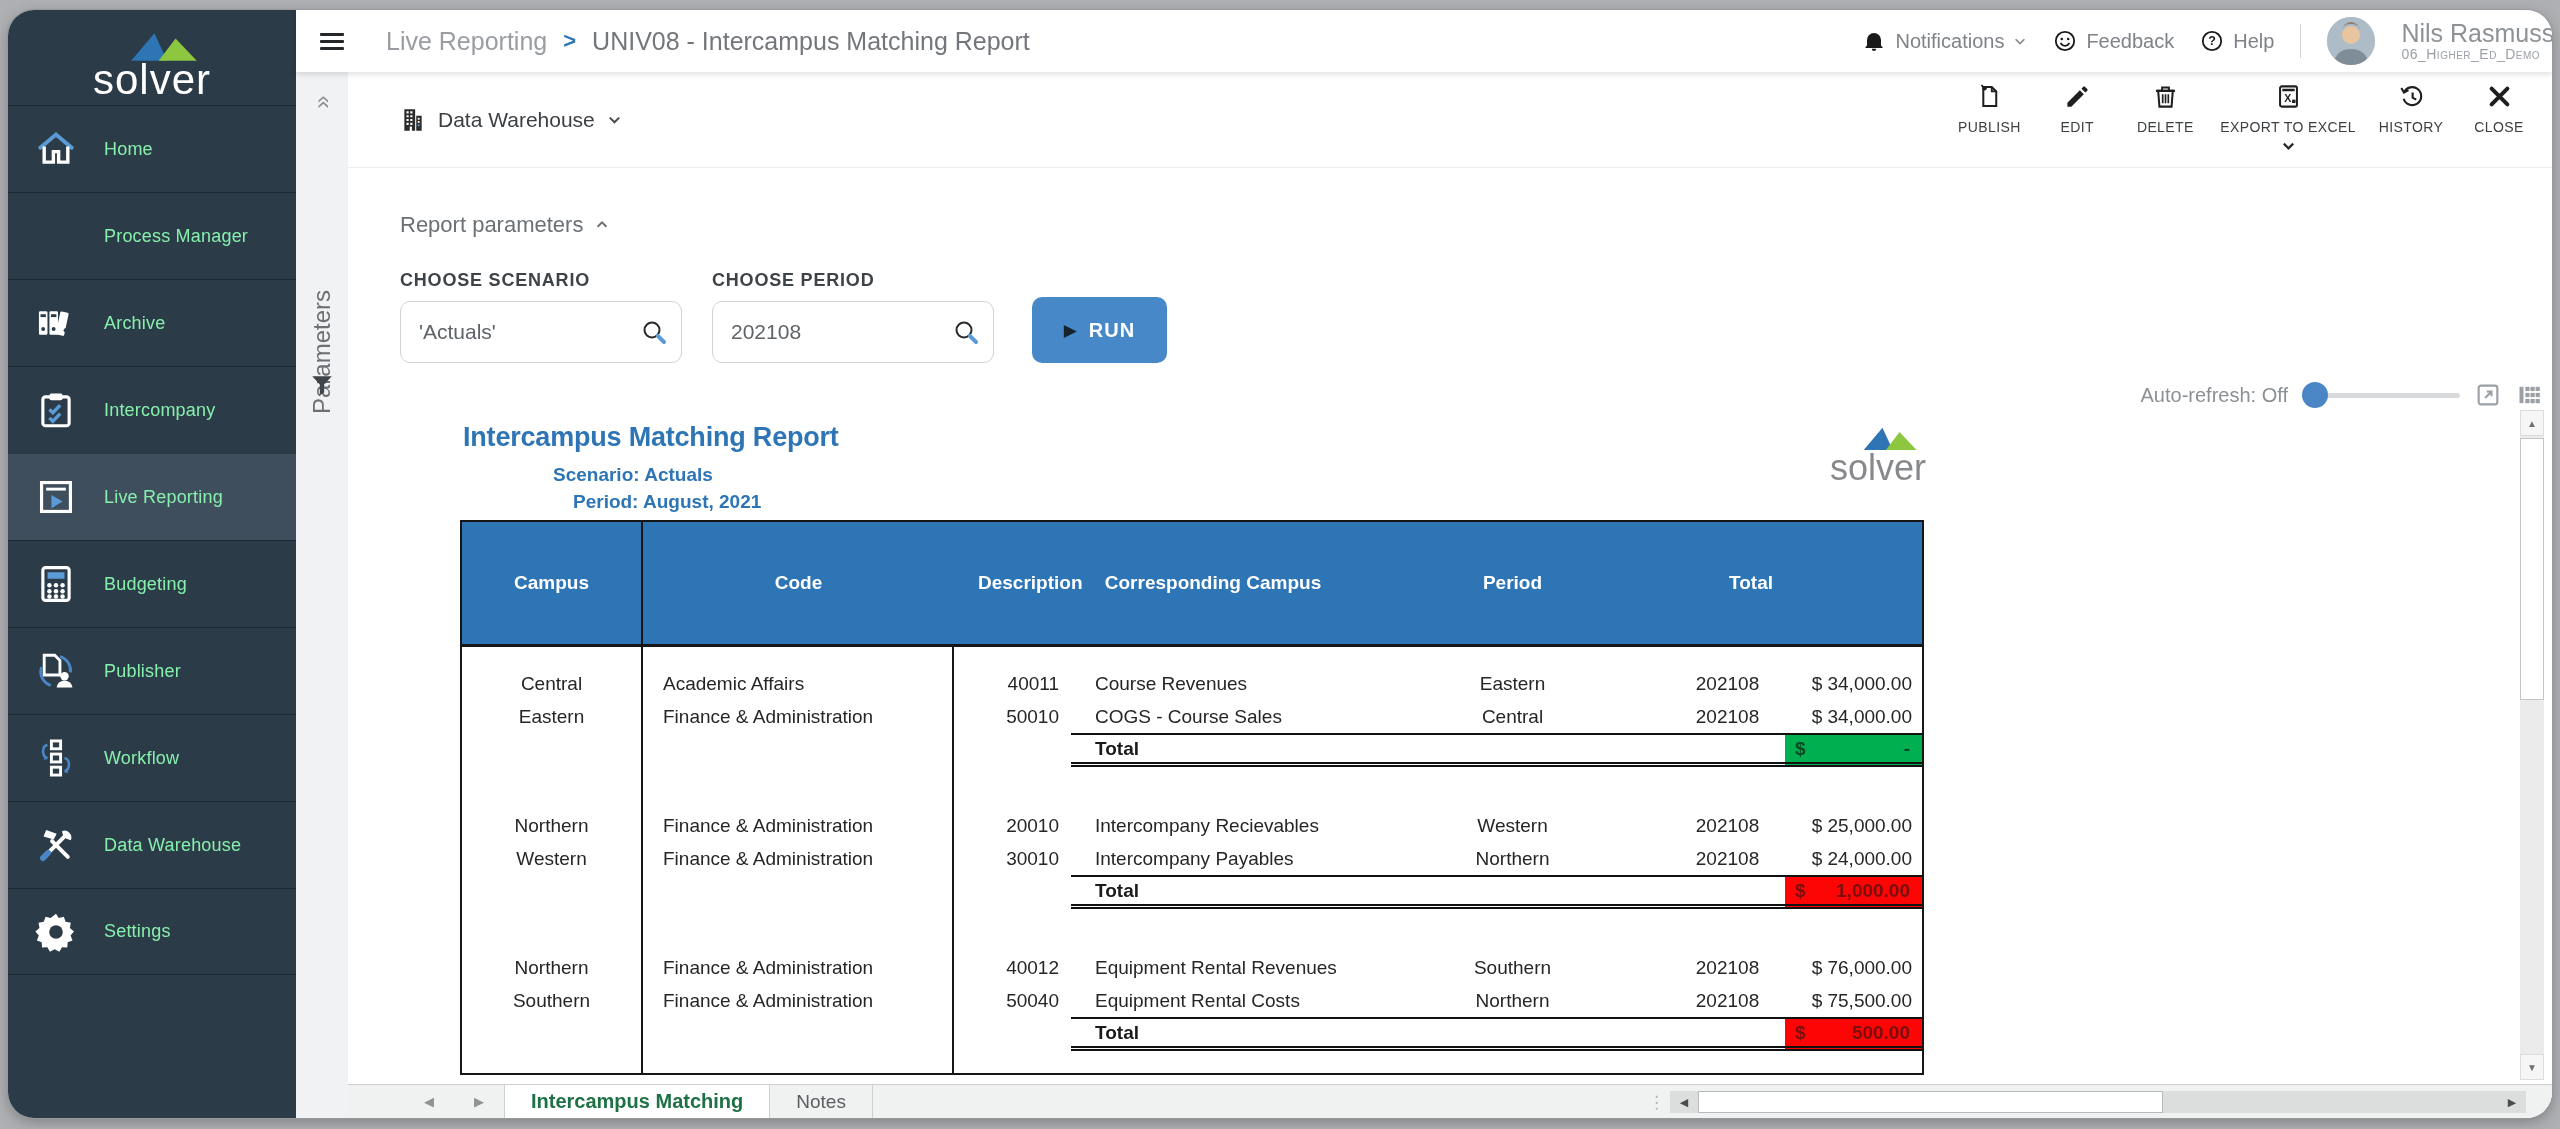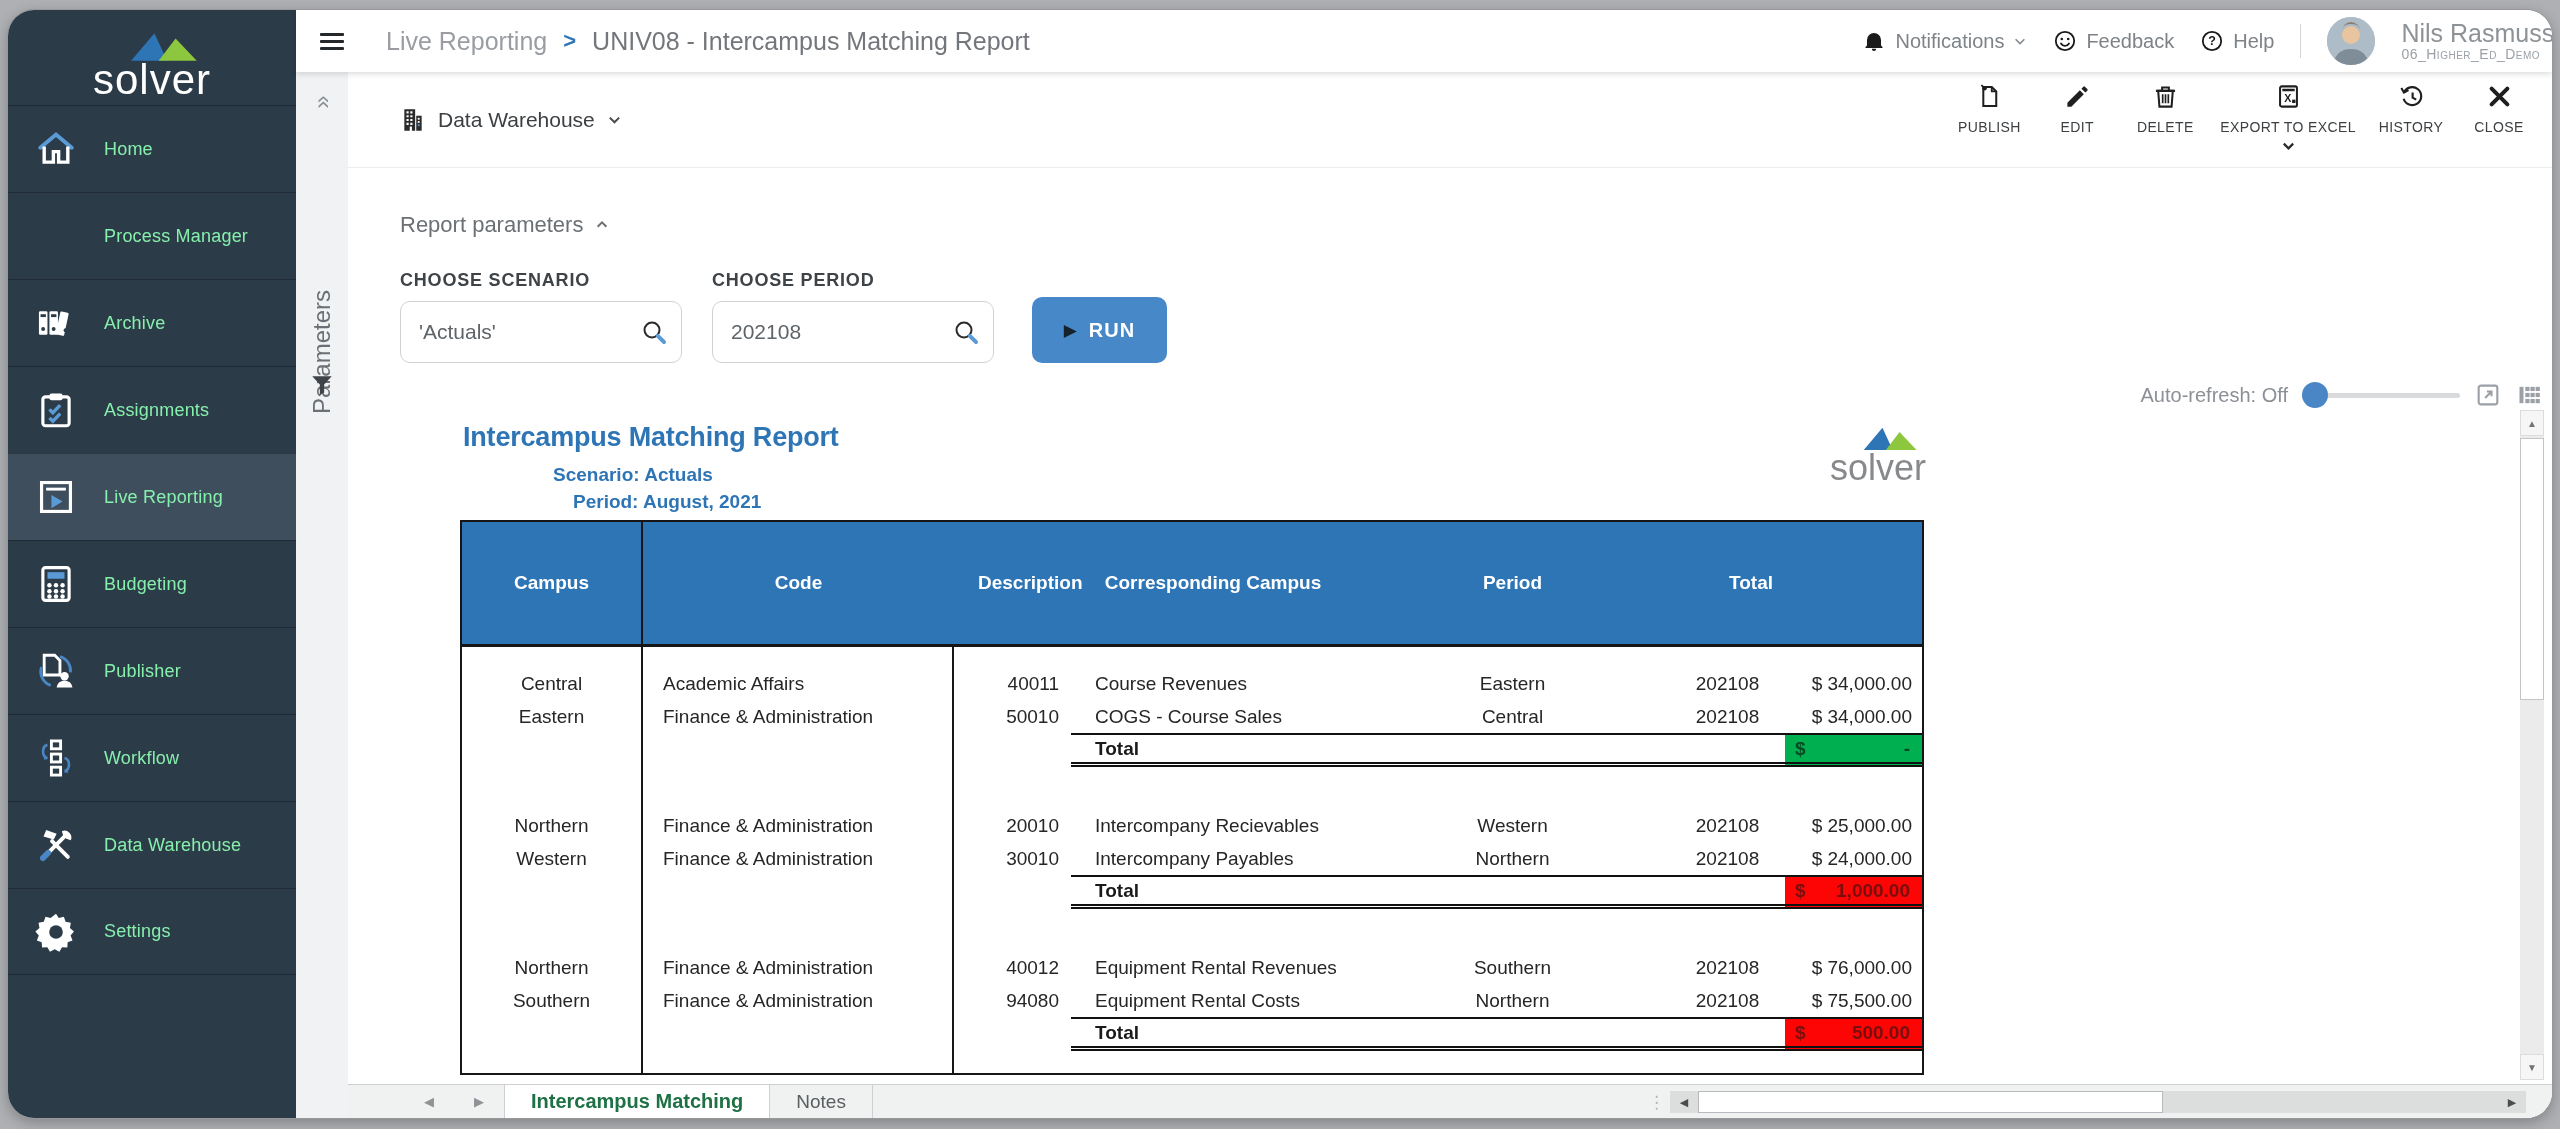--- a/index.html
+++ b/index.html
@@ -234,21 +234,21 @@
         </div>
         <div class="nav-item">
           <span class="nav-icon">
             <svg viewBox="0 0 32 32">
               <rect x="6" y="6" width="20" height="22" rx="2" fill="none" stroke="#fff" stroke-width="2.4"></rect>
               <rect x="11" y="3.5" width="10" height="5" rx="1.5" fill="#fff"></rect>
               <path d="M11 15.5l2.6 2.6 5.6-5.8" stroke="#5b9bd5" stroke-width="2.6" fill="none"></path>
               <path d="M11 22l2.6 2.6 5.6-5.8" stroke="#5b9bd5" stroke-width="2.6" fill="none"></path>
             </svg>
           </span>
-          <span class="nav-label">Assignments</span>
+          <span class="nav-label">Intercompany</span>
         </div>
         <div class="nav-item selected">
           <span class="nav-icon">
             <svg viewBox="0 0 32 32">
               <rect x="5" y="5" width="22" height="22" fill="none" stroke="#fff" stroke-width="2.4"></rect>
               <line x1="8.5" y1="10" x2="23.5" y2="10" stroke="#fff" stroke-width="2.2"></line>
               <path d="M12.5 14.5l8.5 5-8.5 5z" fill="#5b9bd5"></path>
             </svg>
           </span>
           <span class="nav-label">Live Reporting</span>
@@ -615,21 +615,21 @@
             <div class="c-entity bdiv">Finance &amp; Administration</div>
             <div class="c-code">40012</div>
             <div class="c-desc">Equipment Rental Revenues</div>
             <div class="c-corr">Southern</div>
             <div class="c-period">202108</div>
             <div class="c-total">$ 76,000.00</div>
           </div>
           <div class="tgrid trow data">
             <div class="c-campus bdiv">Southern</div>
             <div class="c-entity bdiv">Finance &amp; Administration</div>
-            <div class="c-code">94080</div>
+            <div class="c-code">50040</div>
             <div class="c-desc">Equipment Rental Costs</div>
             <div class="c-corr">Northern</div>
             <div class="c-period">202108</div>
             <div class="c-total">$ 75,500.00</div>
           </div>
           <div class="tgrid trow total">
             <div class="bdiv"></div>
             <div class="bdiv"></div>
             <div></div>
             <div class="total-span">Total</div>

